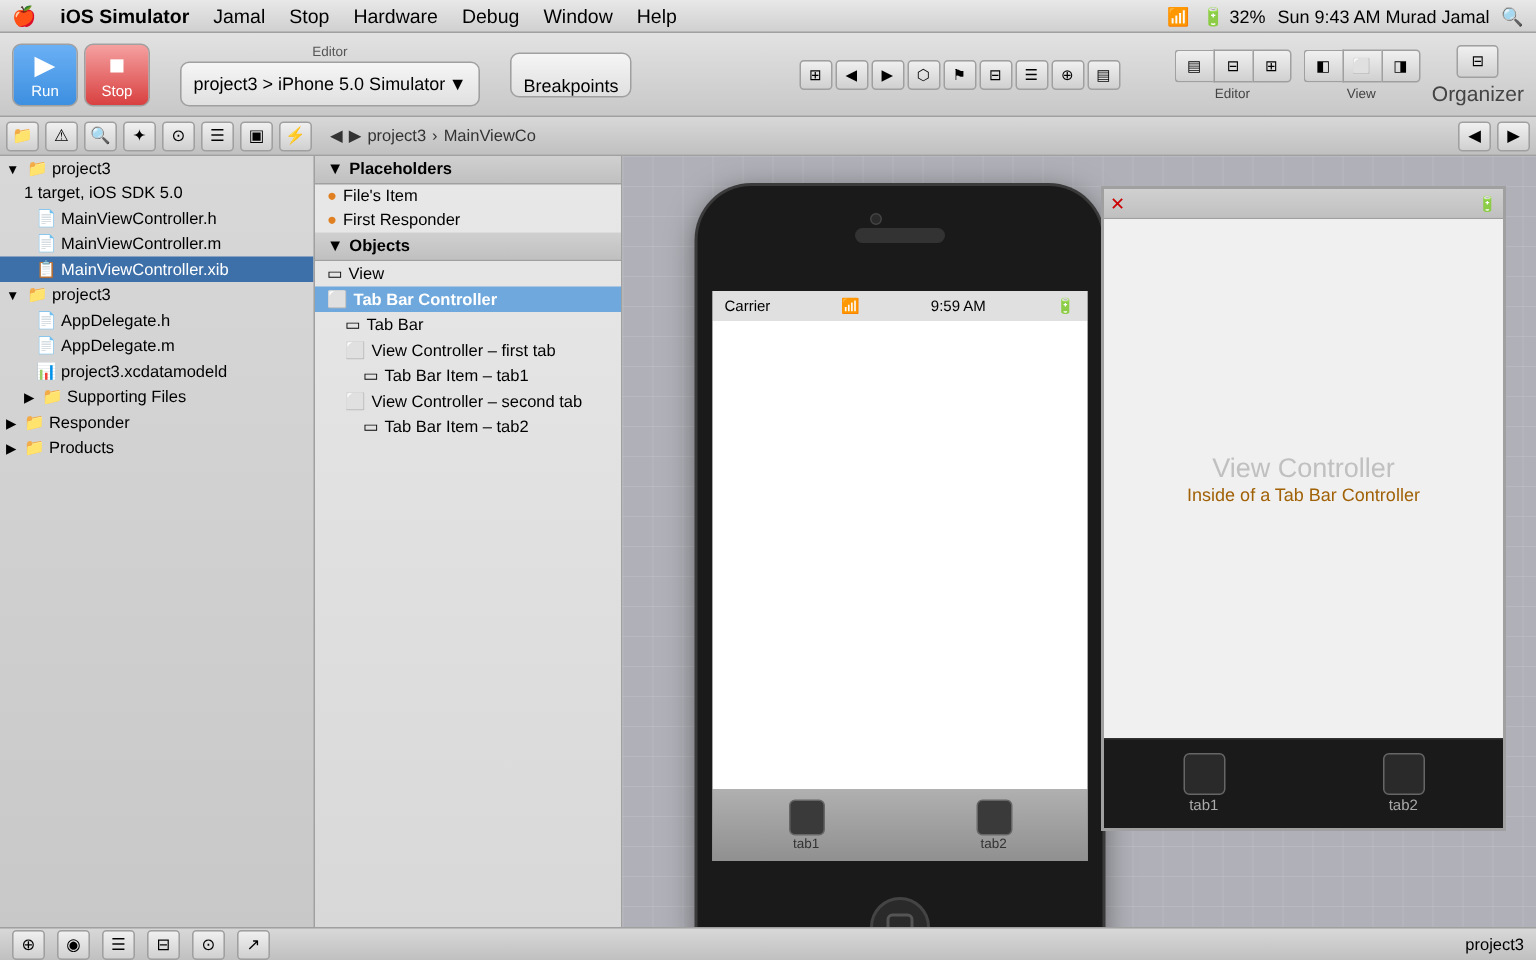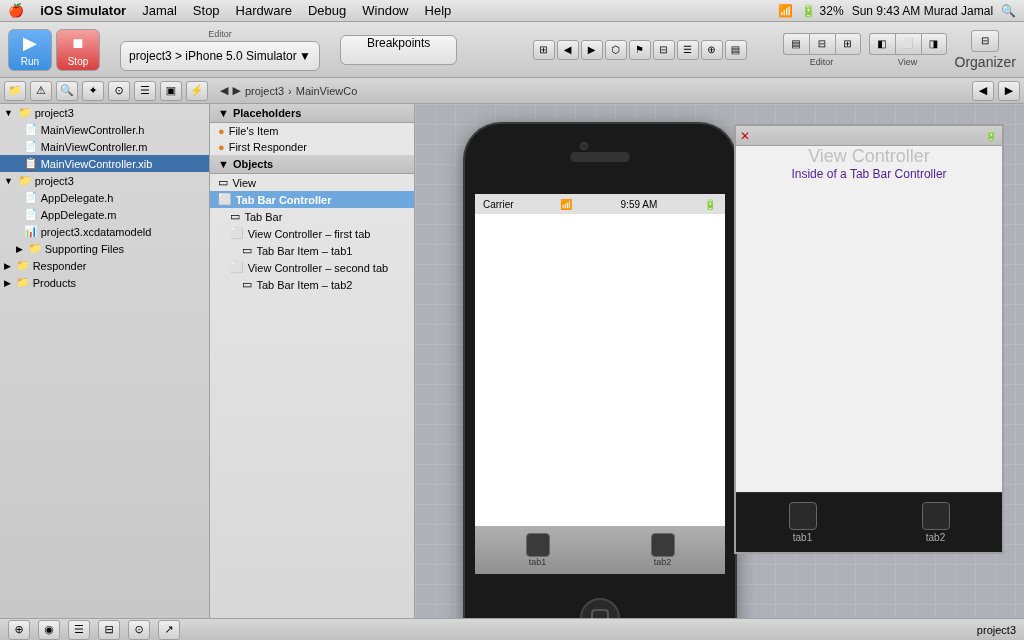--- a/index.html
+++ b/index.html
@@ -49,24 +49,24 @@
 
     .scheme-box {
       display: flex; align-items: center;
       border: 1px solid #a0a0a0; border-radius: 6px;
       background: linear-gradient(to bottom, #f5f5f5, #e0e0e0);
       height: 30px; padding: 0 8px; margin: 0 8px;
       font-size: 12px; min-width: 200px;
     }
 
     .breakpoints-btn {
-      display: flex; align-items: flex-start; justify-content: center;
+      display: flex; align-items: flex-end; justify-content: center;
       border: 1px solid #a0a0a0; border-radius: 6px;
       background: linear-gradient(to bottom, #f5f5f5, #e0e0e0);
-      height: 30px; padding: 0 26px; font-size: 12px;
+      height: 30px; padding: 0 8px; font-size: 12px;
     }
 
     .toolbar-spacer { flex: 1; }
 
     
     .secondary-toolbar {
       background: linear-gradient(to bottom, #d8d8d8, #c0c0c0);
       border-bottom: 1px solid #a0a0a0;
       height: 26px;
       display: flex; align-items: center; padding: 0 4px; gap: 4px;
@@ -190,25 +190,25 @@
       background: #f0f0f0;
       position: absolute; right: 20px; top: 20px;
       display: flex; flex-direction: column;
     }
     .vc-canvas-header {
       background: linear-gradient(to bottom, #d0d0d0, #c0c0c0);
       height: 20px; display: flex; align-items: center; padding: 0 4px;
       border-bottom: 1px solid #a0a0a0;
     }
     .vc-canvas-body {
-      flex: 1; display: flex; flex-direction: column; align-items: center; justify-content: flex-start;
+      flex: 1; display: flex; flex-direction: column; align-items: center; justify-content: center;
       color: #b0b0b0; font-size: 16px; font-weight: 300;
     }
     .vc-canvas-body .title { font-size: 18px; color: #c0c0c0; font-weight: 300; }
-    .vc-canvas-body .subtitle { font-size: 12px; color: #4c1d95; }
+    .vc-canvas-body .subtitle { font-size: 12px; color: #a16207; }
     .vc-tab-bar {
       background: #1a1a1a; height: 60px;
       display: flex; align-items: center; justify-content: space-around;
       border-top: 1px solid #333;
     }
     .vc-tab-item {
       display: flex; flex-direction: column; align-items: center; gap: 2px;
       color: #aaa; font-size: 10px;
     }
     .vc-tab-icon {
@@ -355,20 +355,23 @@
     </div>
   </div>
 
   <div class="content-area">
 
     <div class="file-navigator">
       <div class="nav-item">
         <span class="arrow">▼</span>
         <span>📁</span>
         <span>project3</span>
+      </div>
+      <div class="nav-item" style="padding-left:16px;">
+        <span>1 target, iOS SDK 5.0</span>
       </div>
 
       <div class="nav-item" style="padding-left:24px;">
         <span>📄</span>
         <span>MainViewController.h</span>
       </div>
 
       <div class="nav-item" style="padding-left:24px;">
         <span>📄</span>
         <span>MainViewController.m</span>

